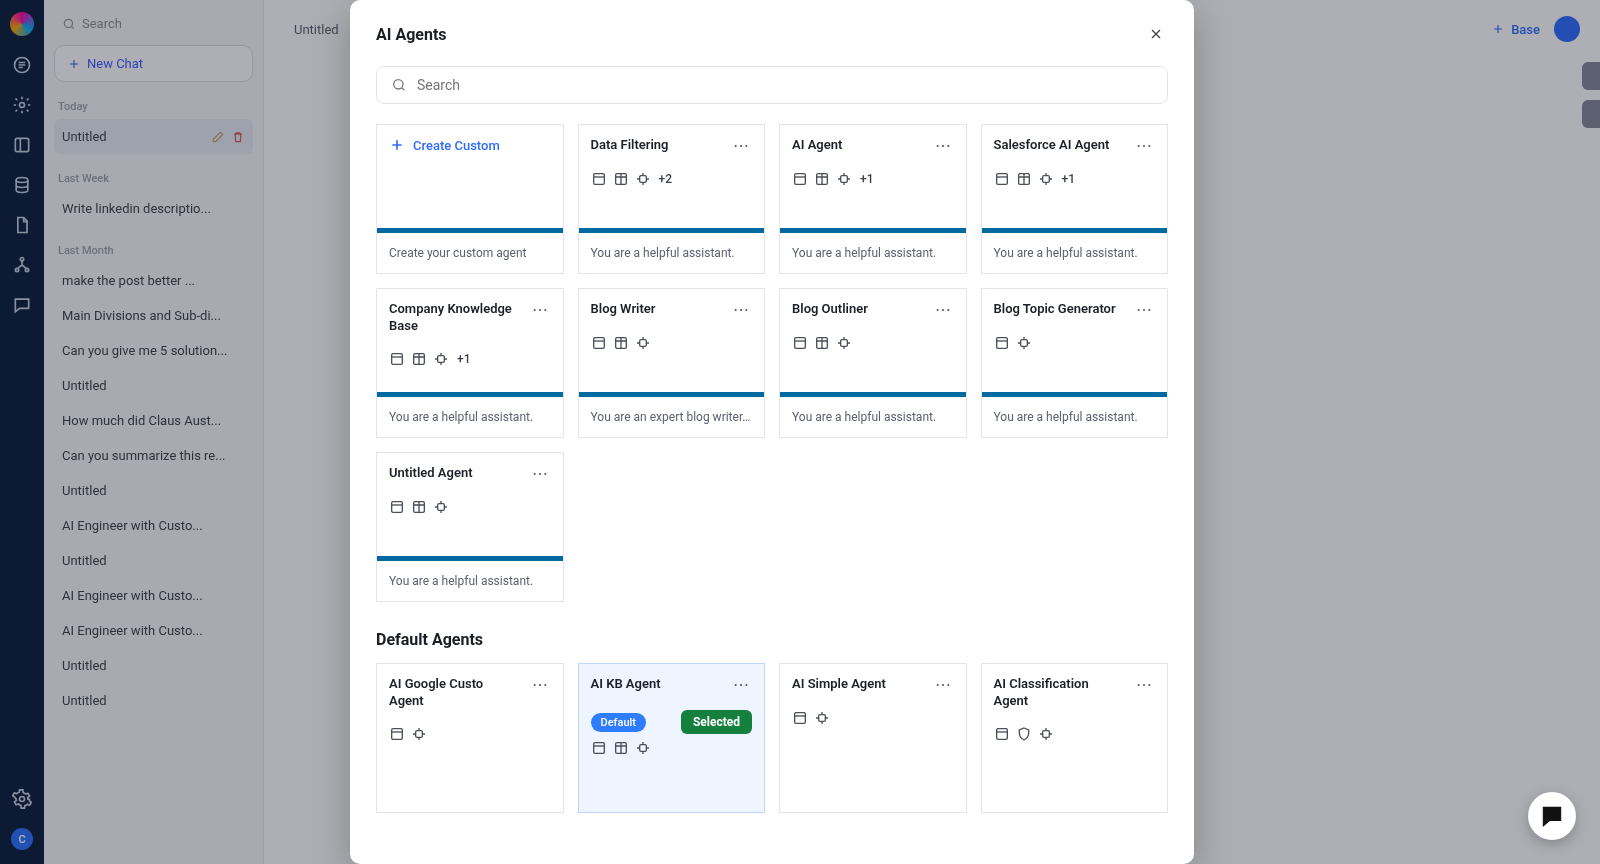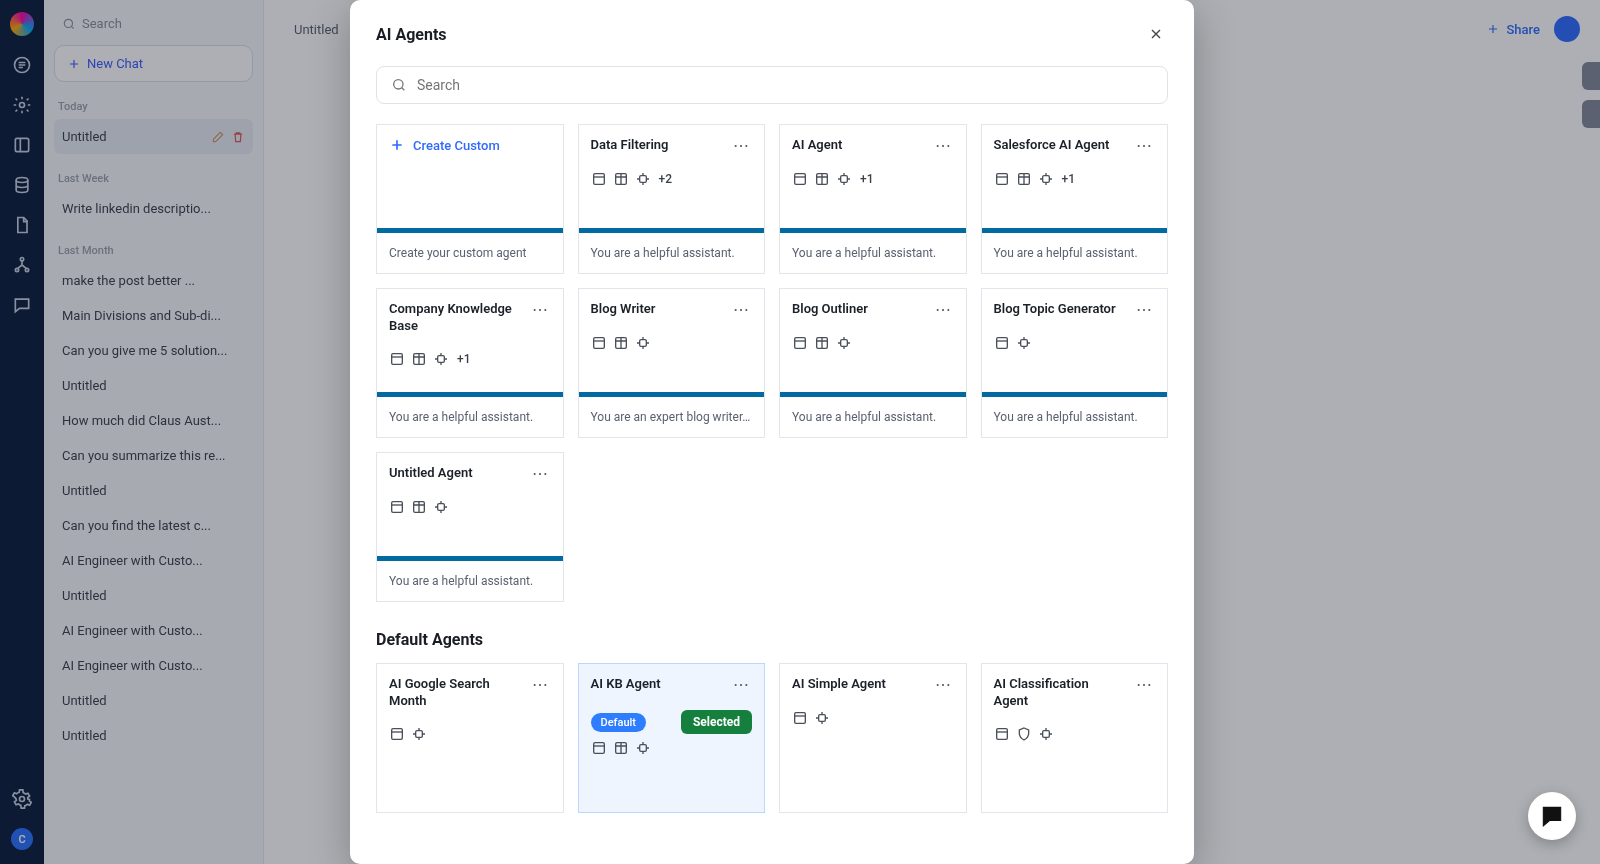--- a/index.html
+++ b/index.html
@@ -182,23 +182,20 @@
   <div class="chat-item">
       <span>How much did Claus Aust...</span>
     </div>
   <div class="chat-item">
       <span>Can you summarize this re...</span>
     </div>
   <div class="chat-item">
       <span>Untitled</span>
     </div>
   <div class="chat-item">
-      <span>Can you find the latest c...</span>
-    </div>
-  <div class="chat-item">
       <span>AI Engineer with Custo...</span>
     </div>
   <div class="chat-item">
       <span>Untitled</span>
     </div>
   <div class="chat-item">
       <span>AI Engineer with Custo...</span>
     </div>
   <div class="chat-item">
       <span>AI Engineer with Custo...</span>
@@ -212,21 +209,21 @@
 </div>
 
 <div class="main">
   <div class="topbar">
     <span>Untitled</span>
     <div style="display:flex;align-items:center;">
       <span class="share-btn">
         <svg viewBox="0 0 24 24" width="14" height="14" fill="none" stroke="#2f6bff" stroke-width="2">
             <path d="M12 5v14M5 12h14"></path>
           </svg>
-        <span>Share</span>
+        <span>Base</span>
       </span>
       <div class="avatar"></div>
     </div>
   </div>
 </div>
 
 <div class="edge-handle" style="top:62px;"></div>
 <div class="edge-handle" style="top:100px;"></div>
 
 <div class="scrim"></div>
@@ -486,21 +483,21 @@
         <div class="card-desc">You are a helpful assistant.</div>
       </div>
 
     </div>
 
     <div class="group-title" style="margin-top:28px;">Default Agents</div>
     <div class="card-grid">
 
       <div class="agent-card">
         <div class="card-head">
-          <span class="title">AI Google Search Month</span>
+          <span class="title">AI Google Custo Agent</span>
           <span class="dots">
               <svg viewBox="0 0 24 6">
                 <circle cx="4" cy="3" r="1.6" fill="#555"></circle>
                 <circle cx="12" cy="3" r="1.6" fill="#555"></circle>
                 <circle cx="20" cy="3" r="1.6" fill="#555"></circle>
               </svg>
             </span>
         </div>
         <div class="icon-row">
           <svg viewBox="0 0 24 24" stroke-width="2">

